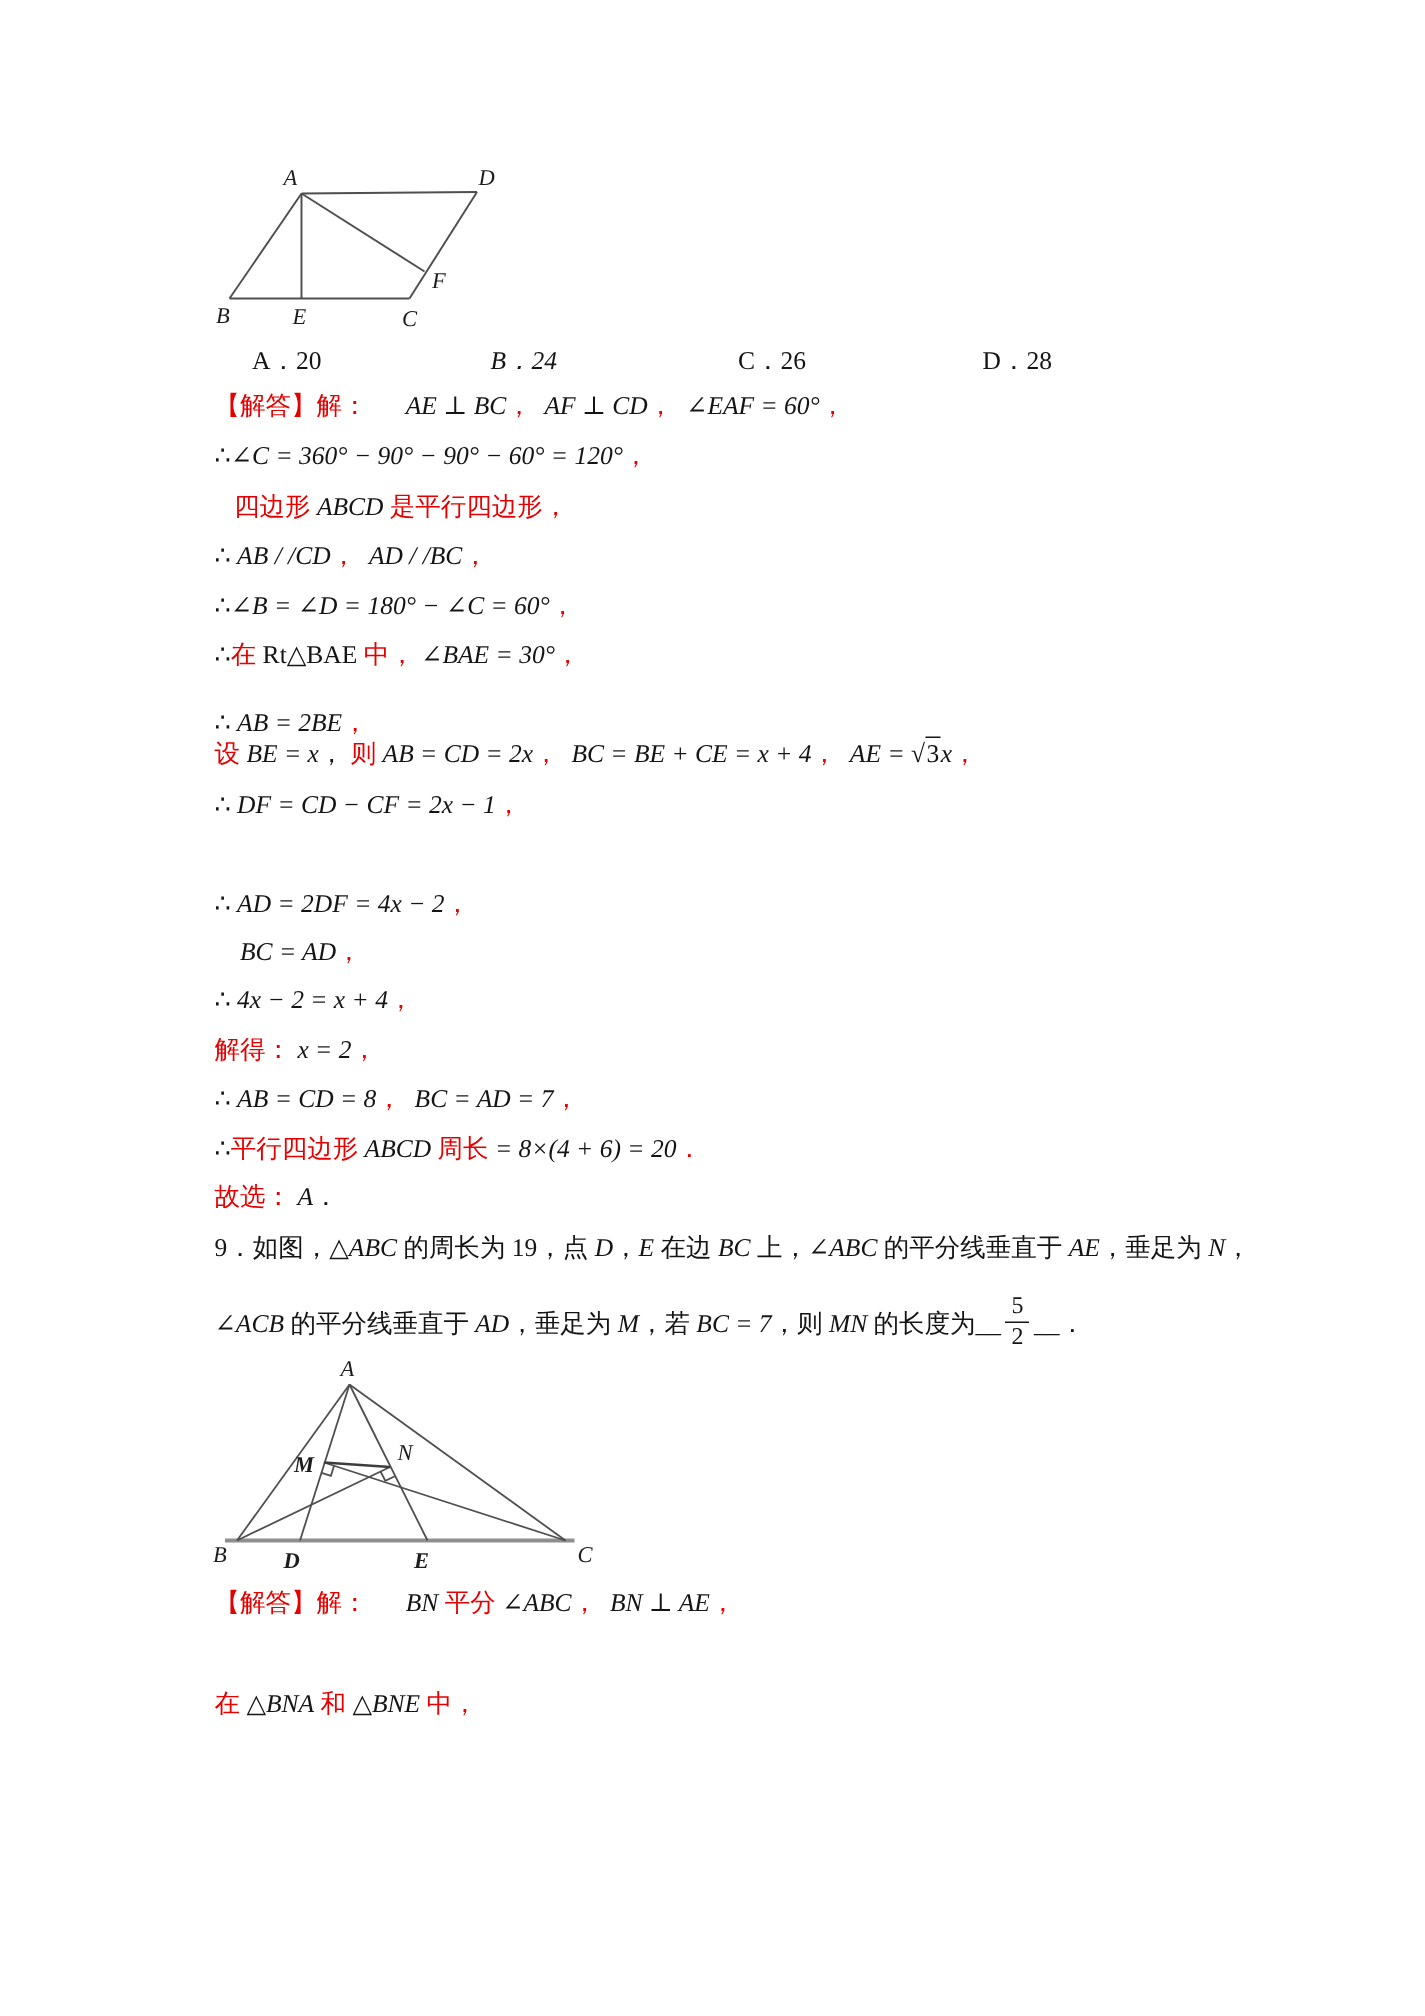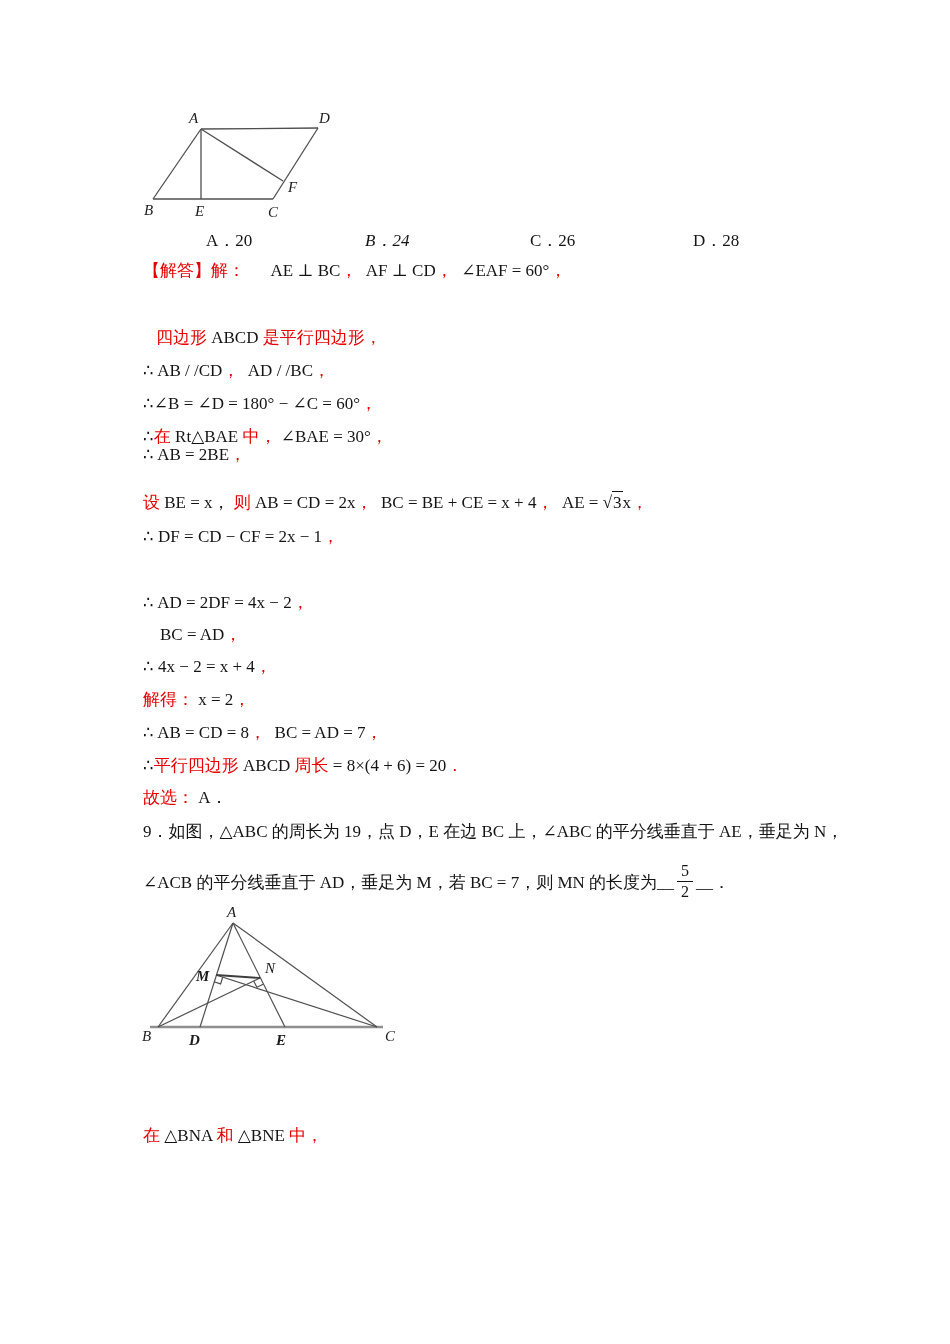--- a/index.html
+++ b/index.html
@@ -19,39 +19,39 @@
     color:var(--ink);
   }
   .tline{
     position:absolute;
     white-space:nowrap;
     font-size:17px;
     line-height:22px;
     color:var(--ink);
   }
   .seg-u{font-style:normal;}
-  .seg-m{margin-top:36px;}
+  .seg-m{font-style:italic;margin-top:36px;}
   .seg-r{color:var(--red);font-style:normal;}
   .sqrt{display:inline-flex;align-items:baseline;}
   .sqrt-sym{font-style:normal;}
   .radicand{border-top:1.2px solid currentColor;padding:0 1px;font-style:normal;}
   .frac{
     display:inline-flex;
     flex-direction:column;
     align-items:center;
     vertical-align:middle;
     line-height:1.15;
     font-size:16px;
     margin:0 3px;
     position:relative;
     top:-2px;
   }
   .frac .num{border-bottom:1.2px solid var(--ink);padding:0 4px 1px;}
   .frac .den{padding-top:1px;}
-  .opt{position:absolute;font-size:17px;white-space:nowrap;margin-left:38px;}
+  .opt{position:absolute;font-size:17px;white-space:nowrap;}
   svg text{
     font-family:"Liberation Serif","DejaVu Serif",serif;
     font-style:italic;
     font-size:15px;
     fill:#1c1c1c;
   }
 </style>
 </head>
 <body>
 
@@ -73,25 +73,26 @@
     <text x="128" y="112">C</text>
     <text x="148" y="87">F</text>
   </svg>
 
   <span class="opt" style="left:168px;top:229px;">A．20</span>
   <span class="opt" style="left:327px;top:229px;font-style:italic;">B．24</span>
   <span class="opt" style="left:492px;top:229px;">C．26</span>
   <span class="opt" style="left:655px;top:229px;">D．28</span>
 
   <div class="tline" style="left:143px;top:260px;"><span class="seg-r">【解答】解：</span><span class="seg-u">&nbsp;&nbsp;&nbsp;&nbsp;&nbsp;&nbsp;</span><span class="seg-m">AE ⊥ BC</span><span class="seg-r">，&nbsp;&nbsp;</span><span class="seg-m">AF ⊥ CD</span><span class="seg-r">，&nbsp;&nbsp;</span><span class="seg-m">∠EAF = 60°</span><span class="seg-r">，</span></div>
+  <div class="tline" style="left:143px;top:293px;"><span class="seg-u">∴</span><span class="seg-m">∠C = 360° − 90° − 90° − 60° = 120°</span><span class="seg-r">，</span></div>
   <div class="tline" style="left:156px;top:327px;"><span class="seg-r">四边形 </span><span class="seg-m">ABCD</span><span class="seg-r"> 是平行四边形，</span></div>
   <div class="tline" style="left:143px;top:360px;"><span class="seg-u">∴ </span><span class="seg-m">AB / /CD</span><span class="seg-r">，&nbsp;&nbsp;</span><span class="seg-m">AD / /BC</span><span class="seg-r">，</span></div>
   <div class="tline" style="left:143px;top:393px;"><span class="seg-u">∴</span><span class="seg-m">∠B = ∠D = 180° − ∠C = 60°</span><span class="seg-r">，</span></div>
   <div class="tline" style="left:143px;top:426px;"><span class="seg-u">∴</span><span class="seg-r">在</span><span class="seg-u"> Rt△BAE </span><span class="seg-r">中，</span><span class="seg-u">&nbsp;</span><span class="seg-m">∠BAE = 30°</span><span class="seg-r">，</span></div>
-  <div class="tline" style="left:143px;top:444px;"><span class="seg-u">∴ </span><span class="seg-m">AB = 2BE</span><span class="seg-r">，</span></div>
+  <div class="tline" style="left:143px;top:471px;"><span class="seg-u">∴ </span><span class="seg-m">AB = 2BE</span><span class="seg-r">，</span></div>
   <div class="tline" style="left:143px;top:491px;"><span class="seg-r">设 </span><span class="seg-m">BE = x</span><span class="seg-u">，</span><span class="seg-r"> 则 </span><span class="seg-m">AB = CD = 2x</span><span class="seg-r">，&nbsp;&nbsp;</span><span class="seg-m">BC = BE + CE = x + 4</span><span class="seg-r">，&nbsp;&nbsp;</span><span class="seg-m">AE = </span><span class="sqrt">
         <span class="sqrt-sym">√</span>
         <span class="radicand">3</span>
       </span><span class="seg-m">x</span><span class="seg-r">，</span></div>
   <div class="tline" style="left:143px;top:526px;"><span class="seg-u">∴ </span><span class="seg-m">DF = CD − CF = 2x − 1</span><span class="seg-r">，</span></div>
   <div class="tline" style="left:143px;top:592px;"><span class="seg-u">∴ </span><span class="seg-m">AD = 2DF = 4x − 2</span><span class="seg-r">，</span></div>
   <div class="tline" style="left:160px;top:624px;"><span class="seg-m">BC = AD</span><span class="seg-r">，</span></div>
   <div class="tline" style="left:143px;top:656px;"><span class="seg-u">∴ </span><span class="seg-m">4x − 2 = x + 4</span><span class="seg-r">，</span></div>
   <div class="tline" style="left:143px;top:689px;"><span class="seg-r">解得：</span><span class="seg-u">&nbsp;</span><span class="seg-m">x = 2</span><span class="seg-r">，</span></div>
   <div class="tline" style="left:143px;top:722px;"><span class="seg-u">∴ </span><span class="seg-m">AB = CD = 8</span><span class="seg-r">，&nbsp;&nbsp;</span><span class="seg-m">BC = AD = 7</span><span class="seg-r">，</span></div>
@@ -119,15 +120,16 @@
     <line x1="76" y1="72" x2="120" y2="75" stroke="#3d3d3d" stroke-width="1.8"></line>
     <text x="87" y="14">A</text>
     <text x="2" y="138">B</text>
     <text x="245" y="138">C</text>
     <text x="49" y="142" font-weight="bold">D</text>
     <text x="136" y="142" font-weight="bold">E</text>
     <text x="56" y="78" font-weight="bold">M</text>
     <text x="125" y="70">N</text>
   </svg>
 
+  <div class="tline" style="left:143px;top:1058px;"><span class="seg-r">【解答】解：</span><span class="seg-u">&nbsp;&nbsp;&nbsp;&nbsp;&nbsp;&nbsp;</span><span class="seg-m">BN</span><span class="seg-r"> 平分 </span><span class="seg-m">∠ABC</span><span class="seg-r">，&nbsp;&nbsp;</span><span class="seg-m">BN ⊥ AE</span><span class="seg-r">，</span></div>
   <div class="tline" style="left:143px;top:1125px;"><span class="seg-r">在 </span><span class="seg-m">△BNA</span><span class="seg-r"> 和 </span><span class="seg-m">△BNE</span><span class="seg-r"> 中，</span></div>
 
 </div>
 
 </body></html>

